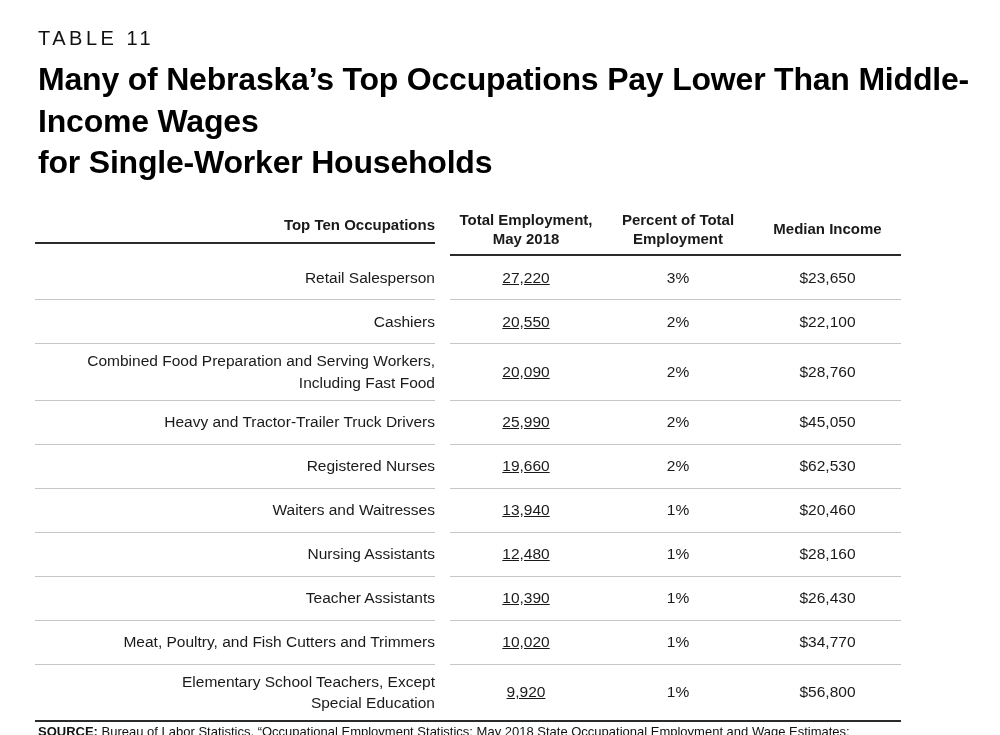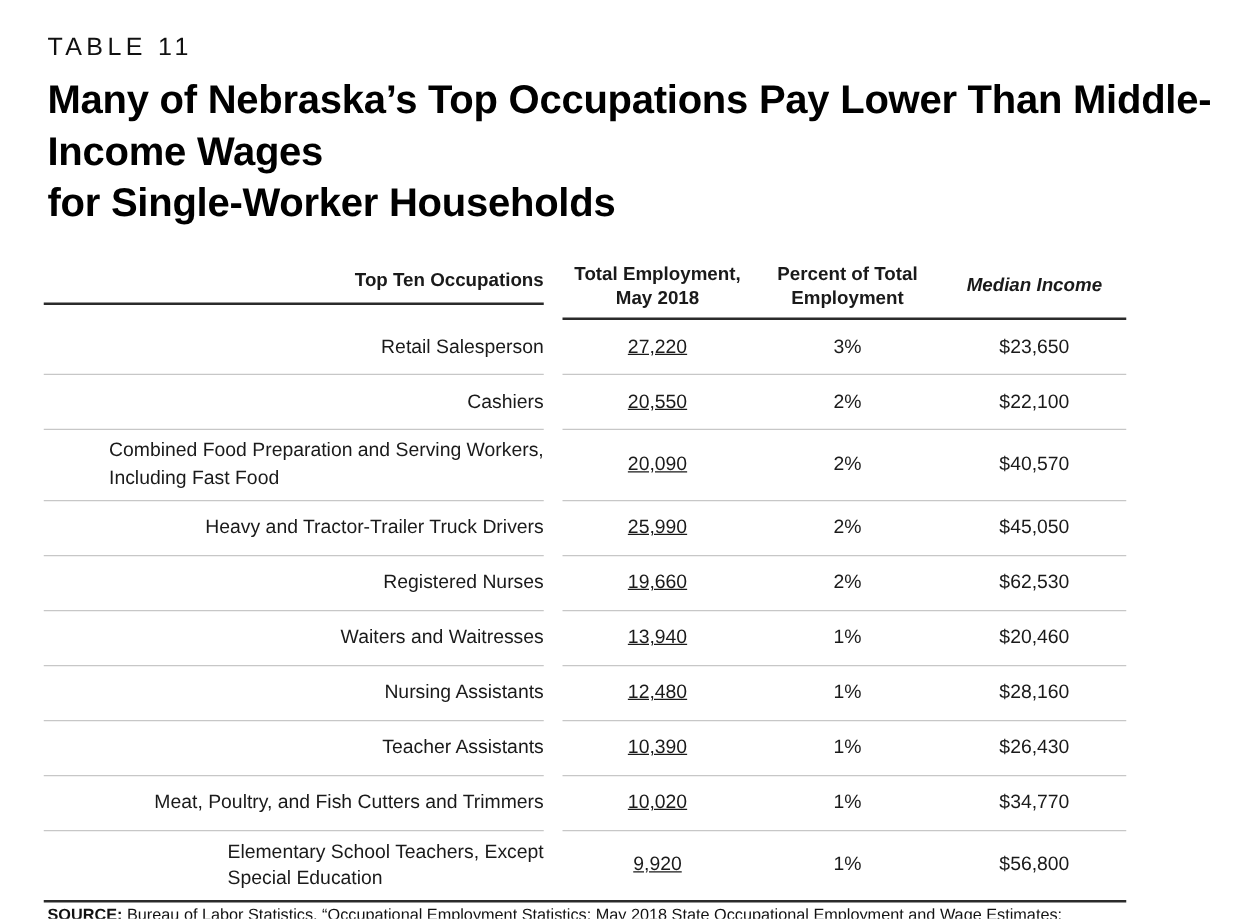--- a/index.html
+++ b/index.html
@@ -46,29 +46,30 @@
   }
   .th-cell {
     font-weight: bold;
     font-size: 15px;
     line-height: 1.25;
     text-align: center;
     white-space: pre-line;
   }
   .th-emp { width: 152px; }
   .th-pct { width: 152px; }
-  .th-inc { width: 147px; font-style: italic; }
+  .th-inc { width: 147px; }
 
   .tr { display: flex; align-items: stretch; }
   .td-occ {
     width: 400px;
     min-height: 44px;
     display: flex;
     align-items: center;
     justify-content: flex-end;
+    text-align: right;
     font-size: 15.5px;
     line-height: 1.4;
     padding: 6px 0;
     border-bottom: 1px solid #c7c7c7;
     white-space: pre-line;
   }
   .td-group {
     width: 451px;
     display: flex;
     align-items: center;
@@ -135,21 +136,21 @@
       </div>
     </div>
 
     <div class="tr">
       <div class="td-occ">Combined Food Preparation and Serving Workers,
 Including Fast Food</div>
       <div class="gapcol"></div>
       <div class="td-group">
         <div class="td-cell td-emp">20,090</div>
         <div class="td-cell td-pct">2%</div>
-        <div class="td-cell td-inc">$40,570</div>
+        <div class="td-cell td-inc">$28,760</div>
       </div>
     </div>
 
     <div class="tr">
       <div class="td-occ">Heavy and Tractor-Trailer Truck Drivers</div>
       <div class="gapcol"></div>
       <div class="td-group">
         <div class="td-cell td-emp">25,990</div>
         <div class="td-cell td-pct">2%</div>
         <div class="td-cell td-inc">$45,050</div>

